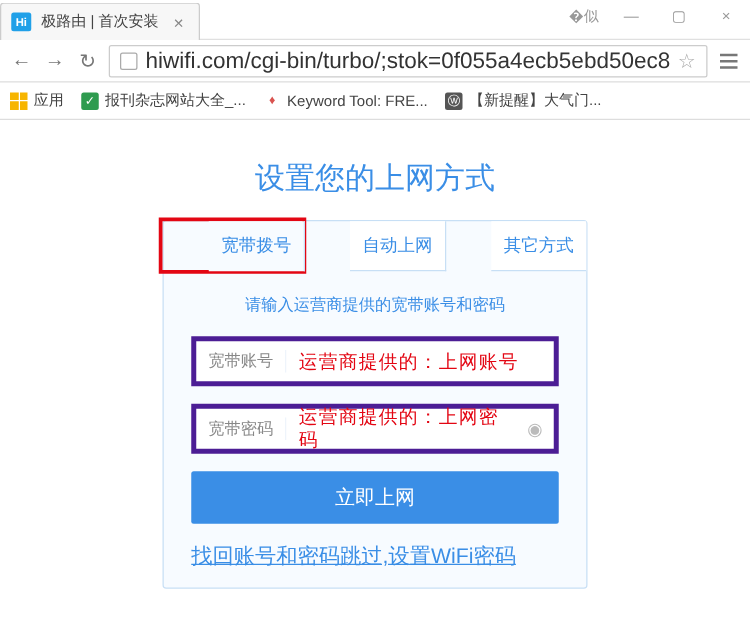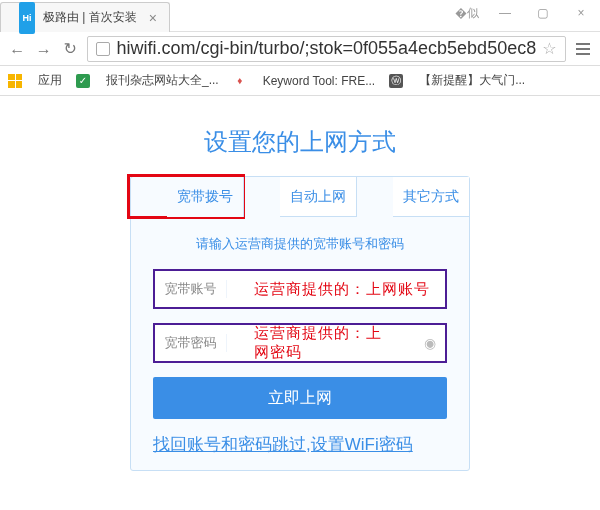--- a/index.html
+++ b/index.html
@@ -1,53 +1,53 @@
 <!DOCTYPE html>
 <html><head>
 <meta charset="utf-8">
 <style>
 * { margin: 0; padding: 0; box-sizing: border-box; font-family: "Microsoft YaHei", Arial, sans-serif; }
 body { width: 600px; height: 510px; background: #fff; overflow: hidden; }
 
 .titlebar { height: 32px; background: #fff; display: flex; border-bottom: 1px solid #e0e0e0; }
 .tab { display: flex; align-items: center; gap: 8px; padding: 0 12px 0 8px; height: 30px; margin-top: 2px; background: #f7f7f7; border: 1px solid #ccc; border-bottom: none; border-radius: 3px 3px 0 0; max-width: 200px; position: relative; }
-.favicon { width: 16px; height: 32px; background: #20a0e8; color: #fff; font-size: 9px; font-weight: bold; display: inline-flex; align-items: center; justify-content: center; border-radius: 2px; margin-left: 10px; }
+.favicon { width: 16px; height: 15px; background: #20a0e8; color: #fff; font-size: 9px; font-weight: bold; display: inline-flex; align-items: center; justify-content: center; border-radius: 2px; }
 .tab-title { font-size: 12px; color: #444; white-space: nowrap; overflow: hidden; max-width: 120px; }
 .tab-close { font-size: 14px; color: #888; cursor: pointer; margin-left: 4px; }
 .win-controls { margin-left: auto; display: flex; }
 .win-btn { width: 38px; height: 26px; display: flex; align-items: center; justify-content: center; color: #999; font-size: 12px; }
 
 .toolbar { height: 34px; display: flex; align-items: center; padding: 0 8px; gap: 8px; border-bottom: 1px solid #ddd; }
 .nav-btn { width: 22px; height: 22px; display: flex; align-items: center; justify-content: center; color: #777; font-size: 16px; cursor: pointer; }
 .url-bar { flex: 1; height: 26px; border: 1px solid #ccc; border-radius: 2px; display: flex; align-items: center; padding: 0 8px; gap: 6px; }
 .page-icon { width: 14px; height: 14px; border: 1px solid #aaa; border-radius: 2px; }
 .url-text { font-size: 18px; color: #333; white-space: nowrap; overflow: hidden; flex: 1; }
 .star { color: #aaa; font-size: 16px; }
 .menu-btn { width: 22px; height: 22px; display: flex; flex-direction: column; align-items: center; justify-content: center; gap: 3px; cursor: pointer; }
 .menu-btn span { width: 14px; height: 2px; background: #777; }
 
 .bookmarks { height: 30px; display: flex; align-items: center; padding: 0 8px; gap: 14px; border-bottom: 1px solid #ddd; font-size: 12px; }
-.bk-item { display: flex; align-items: center; gap: 16px; color: #444; cursor: pointer; white-space: nowrap; }
+.bk-item { display: flex; align-items: center; gap: 5px; color: #444; cursor: pointer; white-space: nowrap; }
 .bk-apps { width: 14px; height: 14px; display: grid; grid-template-columns: 1fr 1fr; grid-template-rows: 1fr 1fr; gap: 1px; }
 .bk-apps i { background: #f7b500; }
 .bk-ic { width: 14px; height: 14px; border-radius: 2px; display: inline-flex; align-items: center; justify-content: center; font-size: 10px; color: #fff; }
 
 .page { padding: 30px 0 20px; display: flex; flex-direction: column; align-items: center; }
 .heading { font-size: 24px; color: #3a8ee6; font-weight: normal; margin-bottom: 18px; }
 .card { width: 340px; border: 1px solid #c7dff5; background: #f7fbff; border-radius: 3px; }
 
 .tabs { display: flex; height: 40px; }
 .tabs .t { flex: 1; display: flex; align-items: center; justify-content: center; font-size: 14px; color: #3a8ee6; border-right: 1px solid #c7dff5; border-bottom: 1px solid #c7dff5; background: #fff; cursor: pointer; margin-left: 36px; }
 .tabs .t:last-child { border-right: none; }
 .tabs .t.active { border-bottom: none; background: #f7fbff; position: relative; }
 .card .hl { position: absolute; border: 3px solid #e30613; box-sizing: border-box; width: 118px; height: 45px; left: -4px; top: -3px; pointer-events: none; }
 
 .form { padding: 18px 22px 14px; position: relative; }
 .hint { text-align: center; font-size: 13px; color: #3a8ee6; margin-bottom: 16px; }
-.field { display: flex; height: 40px; border: 2px solid #4c1d95; background: #fff; margin-bottom: 14px; align-items: center; gap: 17px; }
+.field { display: flex; height: 40px; border: 4px solid #4c1d95; background: #fff; margin-bottom: 14px; align-items: center; }
 .field .lbl { width: 72px; font-size: 13px; color: #888; text-align: center; border-right: 1px solid #eef4fb; }
 .field .val { flex: 1; padding: 0 10px; font-size: 15px; color: #e30613; letter-spacing: 1px; }
 .eye { width: 30px; text-align: center; color: #bbb; font-size: 14px; }
 
 .submit { height: 42px; background: #3a8ee6; color: #fff; font-size: 16px; display: flex; align-items: center; justify-content: center; border-radius: 2px; cursor: pointer; margin-top: 4px; }
 .links { display: flex; margin-top: 14px; font-size: 17px; }
 .links a { color: #3a8ee6; text-decoration: underline; cursor: pointer; }
 </style>
 </head>
 <body>

